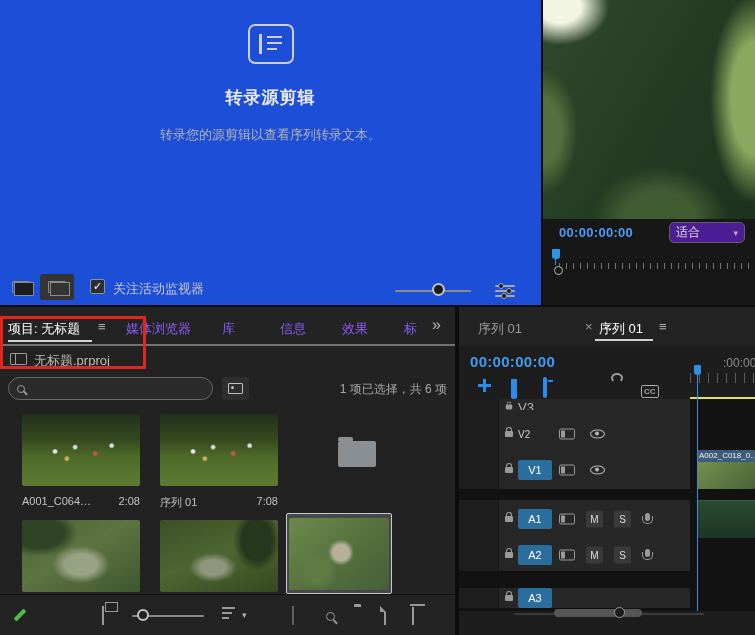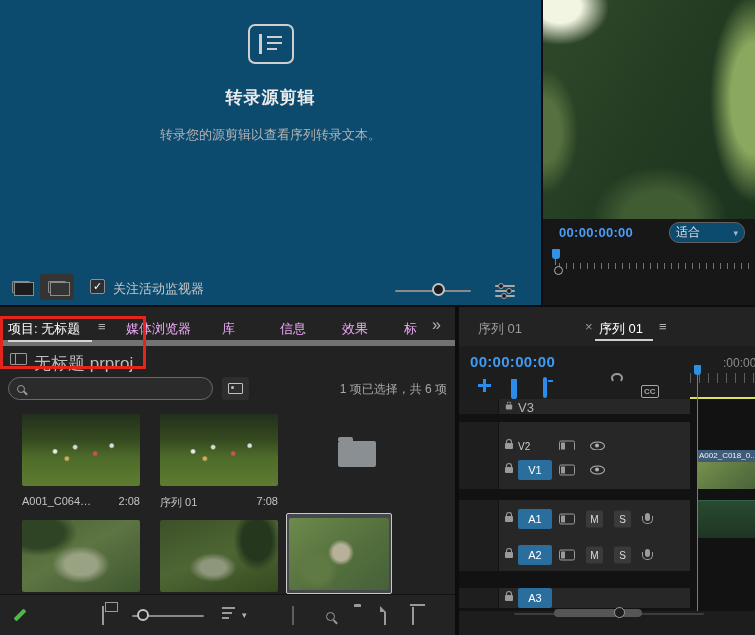--- a/index.html
+++ b/index.html
@@ -1,21 +1,21 @@
 <!DOCTYPE html>
 <html><head>
 <meta charset="utf-8">
 <style>
   *{margin:0;padding:0;box-sizing:border-box}
   html,body{width:755px;height:635px;background:#0d0d0d;font-family:"Liberation Sans","DejaVu Sans",sans-serif;overflow:hidden}
   .app{position:relative;width:755px;height:635px;background:#0d0d0d;color:#c8c8c8;overflow:hidden}
   .abs{position:absolute}
 
   
-  #transcribe-panel{left:0;top:0;width:541px;height:305px;background:#0c4a6e}
+  #transcribe-panel{left:0;top:0;width:541px;height:305px;background:#1d4ed8}
   .t-icon{left:248px;top:24px;width:46px;height:40px;border:2px solid #cfcfcf;border-radius:7px}
   .t-icon i{position:absolute;background:#cfcfcf}
   .t-icon .bar{left:9px;top:8px;width:3px;height:20px}
   .t-icon .l1{left:17px;top:10px;width:15px;height:2px}
   .t-icon .l2{left:17px;top:16px;width:15px;height:2px}
   .t-icon .l3{left:17px;top:22px;width:10px;height:2px}
   .t-title{left:0;top:86px;width:541px;text-align:center;font-size:17px;font-weight:bold;color:#eaeaea;letter-spacing:1px}
   .t-desc{left:0;top:126px;width:541px;text-align:center;font-size:13px;color:#b3b3b3}
   .mon-btn{top:274px;width:34px;height:26px;border-radius:3px;display:flex;align-items:center;justify-content:center}
   .mon-btn1{left:4px}
@@ -38,39 +38,39 @@
   
   #source-monitor{left:543px;top:0;width:212px;height:305px;background:#171717}
   .preview{left:0;top:0;width:212px;height:219px;
     background:
       radial-gradient(ellipse 70px 55px at 8% 3%, #f2f5e2 0 30%, rgba(242,245,226,0) 70%),
       radial-gradient(ellipse 60px 140px at 100% 45%, #8aa85e 0 40%, rgba(138,168,94,0) 75%),
       radial-gradient(ellipse 90px 70px at 55% 100%, #405c33 0 40%, rgba(64,92,51,0) 75%),
       radial-gradient(ellipse 50px 90px at 0% 60%, #56713f 0 35%, rgba(86,113,63,0) 70%),
       linear-gradient(120deg,#31492a 0%,#243c22 50%,#1c331e 100%)}
   .src-tc{left:16px;top:225px;font-size:13px;font-weight:bold;color:#4b9df5;letter-spacing:.3px}
-  .fit-dd{left:126px;top:222px;width:76px;height:21px;background:#0c4a6e;border:1px solid #606060;border-radius:10px;display:flex;align-items:center;justify-content:space-between;padding:0 6px;font-size:12px;color:#e0e0e0}
+  .fit-dd{left:126px;top:222px;width:76px;height:21px;background:#4c1d95;border:1px solid #606060;border-radius:5px;display:flex;align-items:center;justify-content:space-between;padding:0 6px;font-size:12px;color:#e0e0e0}
   .dd-chevron{font-size:9px;color:#b5b5b5}
   .src-playhead{left:9px;top:249px;width:8px;height:10px;background:#3193e6;border-radius:1px 1px 3px 3px}
   .src-playhead::after{content:"";position:absolute;left:3px;top:10px;width:1px;height:6px;background:#3193e6}
   .src-ticks{left:16px;top:263px;width:190px;height:6px;background:repeating-linear-gradient(90deg,#737373 0 1px,rgba(0,0,0,0) 1px 7px)}
   .src-knob{left:11px;top:266px;width:9px;height:9px;border:1.5px solid #b5b5b5;border-radius:50%;background:#171717}
 
   
   #project-panel{left:0;top:307px;width:455px;height:328px;background:#222}
-  .pp-tabs{position:absolute;left:0;top:0;width:455px;height:39px;background:#232323;border-bottom:6px solid #737373}
-  .pp-tab{position:absolute;top:13px;font-size:13px;color:#f0abfc;white-space:nowrap;cursor:default}
+  .pp-tabs{position:absolute;left:0;top:0;width:455px;height:39px;background:#232323;border-bottom:2px solid #737373}
+  .pp-tab{position:absolute;top:13px;font-size:13px;color:#8b5cf6;white-space:nowrap;cursor:default}
   .pp-tab.active{color:#fff}
   .pp-tab-partial{width:13px;overflow:hidden}
   .pp-menu{position:absolute;top:12px;font-size:13px;color:#b0b0b0}
   .pp-underline{position:absolute;left:8px;top:33px;width:84px;height:2px;background:#d4d4d4}
   .pp-overflow{position:absolute;left:432px;top:9px;font-size:16px;color:#b5b5b5}
   .pp-file-icon{left:10px;top:46px;width:17px;height:12px;border:1px solid #9a9a9a;border-radius:1px}
   .pp-file-icon::before{content:"";position:absolute;left:4px;top:0;width:1px;height:100%;background:#9a9a9a}
-  .pp-file-label{left:34px;top:45px;font-size:17px;color:#bdbdbd}
+  .pp-file-label{left:34px;top:45px;font-size:13px;color:#bdbdbd}
   .pp-search{left:8px;top:70px;width:205px;height:23px;background:#2b2b2b;border:1px solid #6a6a6a;border-radius:12px;display:flex;align-items:center;padding:0 8px;gap:6px}
   .mag-icon{display:inline-block;width:8px;height:8px;border:1.5px solid #9a9a9a;border-radius:50%;position:relative;flex:0 0 auto}
   .mag-icon::after{content:"";position:absolute;width:5px;height:1.5px;background:#9a9a9a;transform:rotate(45deg);right:-4px;bottom:-2px}
   .pp-search input{background:transparent;border:none;outline:none;color:#ddd;font-size:12px;width:160px;font-family:inherit}
   .pp-preview-btn{left:222px;top:70px;width:27px;height:23px;background:#2e2e2e;border-radius:3px;display:flex;align-items:center;justify-content:center}
   .photo-icon{width:15px;height:11px;border:1px solid #c0c0c0;border-radius:1px;position:relative}
   .photo-icon::before{content:"";position:absolute;left:2px;top:2px;width:3px;height:3px;border-radius:50%;background:#c0c0c0}
   .pp-status{right:8px;top:74px;font-size:12px;color:#a8a8a8;text-align:right}
   .thumb{width:118px;height:72px;border-radius:2px}
   .thumb-soccer{background:
@@ -307,21 +307,21 @@
     <span class="tli" style="left:120px"><span class="marker-icon"></span></span>
     <span class="tli" style="left:151px"><span class="wrench-icon"></span></span>
     <span class="tli" style="left:182px;top:73px"><span class="cc-icon">CC</span></span>
 
     <div class="abs tl-tracks">
       <div class="trow mini" style="top:0;height:15px">
         <span class="patch-col"></span>
         <span class="lock-icon"></span>
         <span class="tname">V3</span>
       </div>
-      <div class="trow" style="top:23px;height:48px">
+      <div class="trow" style="top:11px;height:48px">
         <span class="patch-col"></span>
         <span class="lock-icon"></span>
         <span class="tname">V2</span>
         <span class="patchbox"></span>
         <span class="eye-icon"></span>
       </div>
       <div class="trow" style="top:51px;height:39px">
         <span class="patch-col"></span>
         <span class="lock-icon"></span>
         <span class="tname-blue">V1</span>

